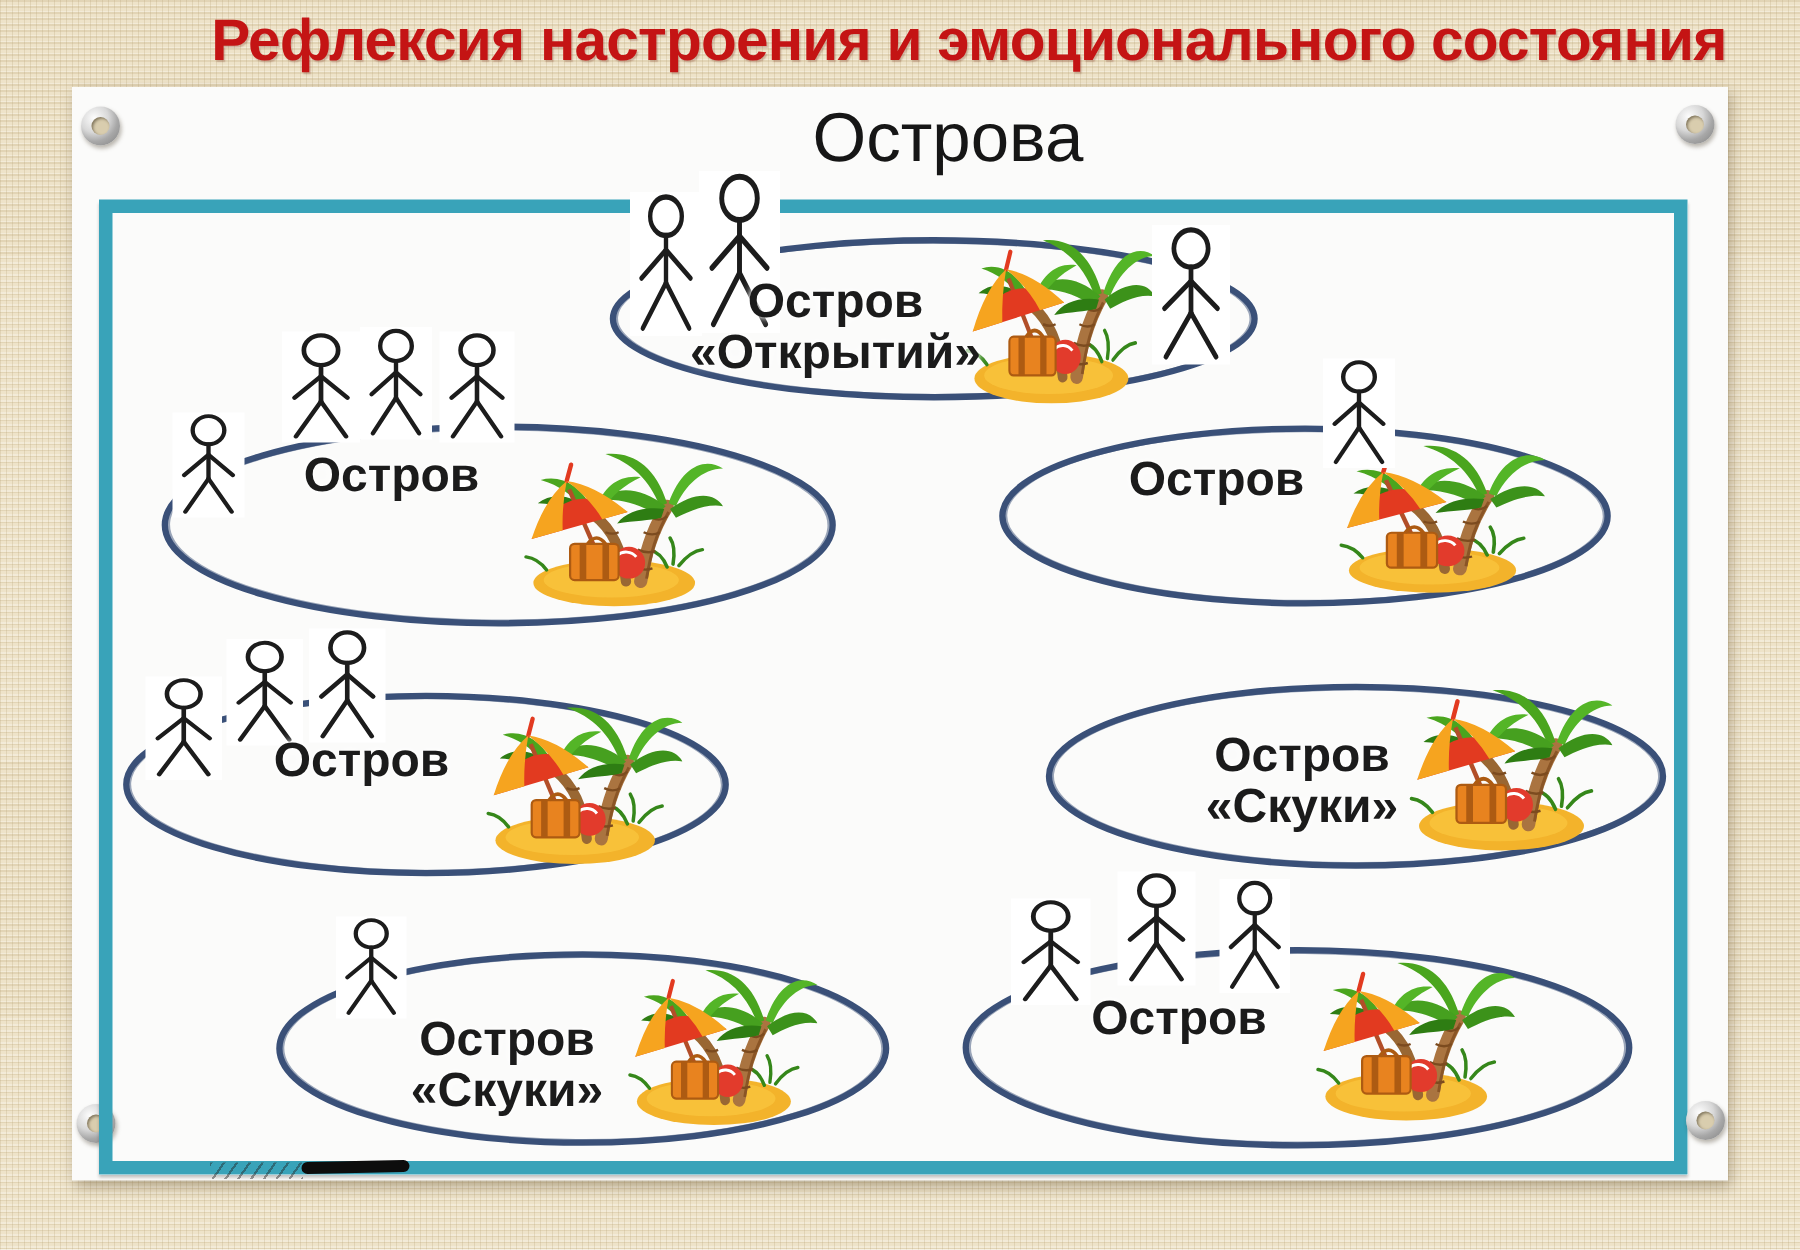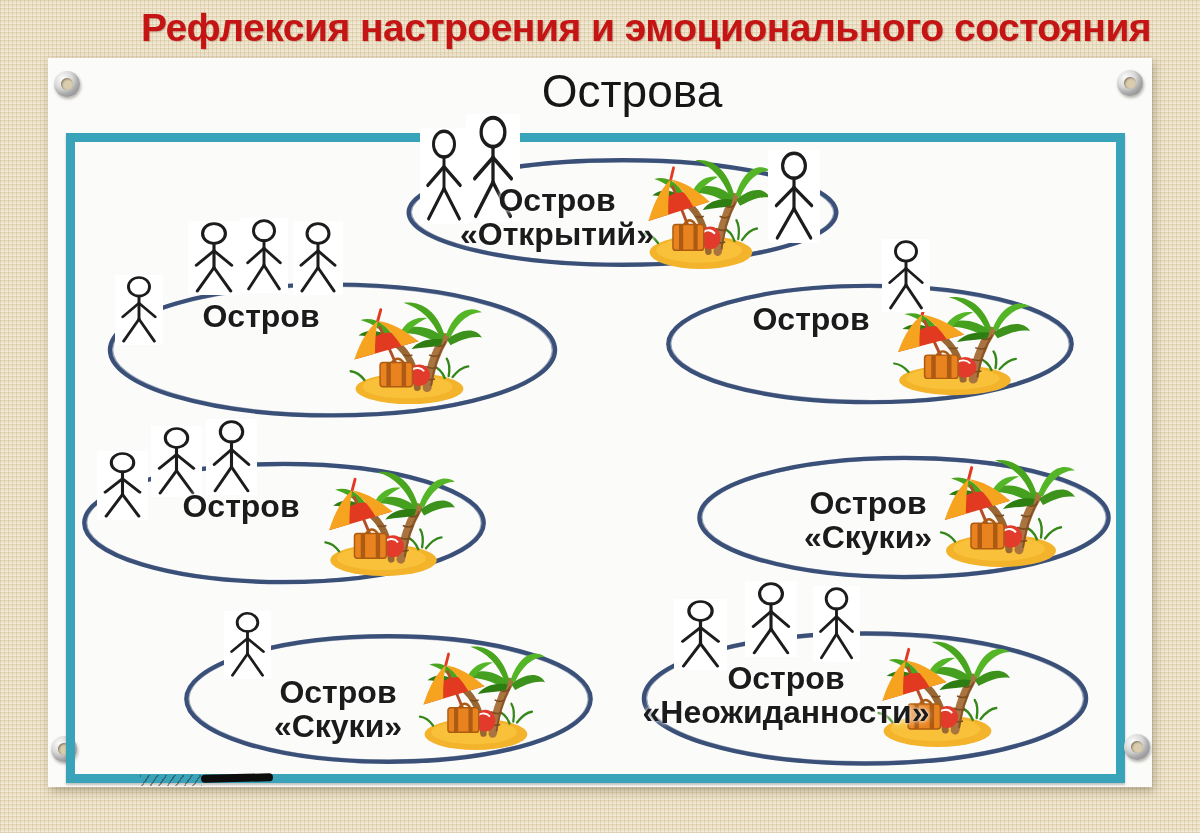--- a/index.html
+++ b/index.html
@@ -179,21 +179,20 @@
   </div>
 
   <svg class="oval" style="left:637px;top:627px;width:456px;height:143px;" viewBox="0 0 100 100" preserveAspectRatio="none">
       <use href="#hand-oval"></use>
     </svg>
   <svg class="palm" style="left:863px;top:632px;width:147px;height:118px;" viewBox="0 0 150 118" preserveAspectRatio="none">
       <use href="#palm-island"></use>
     </svg>
   <div class="island-label" style="left:786px;top:661px;">
     <div>Остров</div>
-    <div>«Неожиданности»</div>
   </div>
 
   <div class="person" style="left:420px;top:128px;width:48px;height:96px;">
       <svg viewBox="0 0 56 92" preserveAspectRatio="none">
         <use href="#stick-person"></use>
       </svg>
     </div>
   <div class="person" style="left:466px;top:114px;width:54px;height:108px;">
       <svg viewBox="0 0 56 92" preserveAspectRatio="none">
         <use href="#stick-person"></use>

